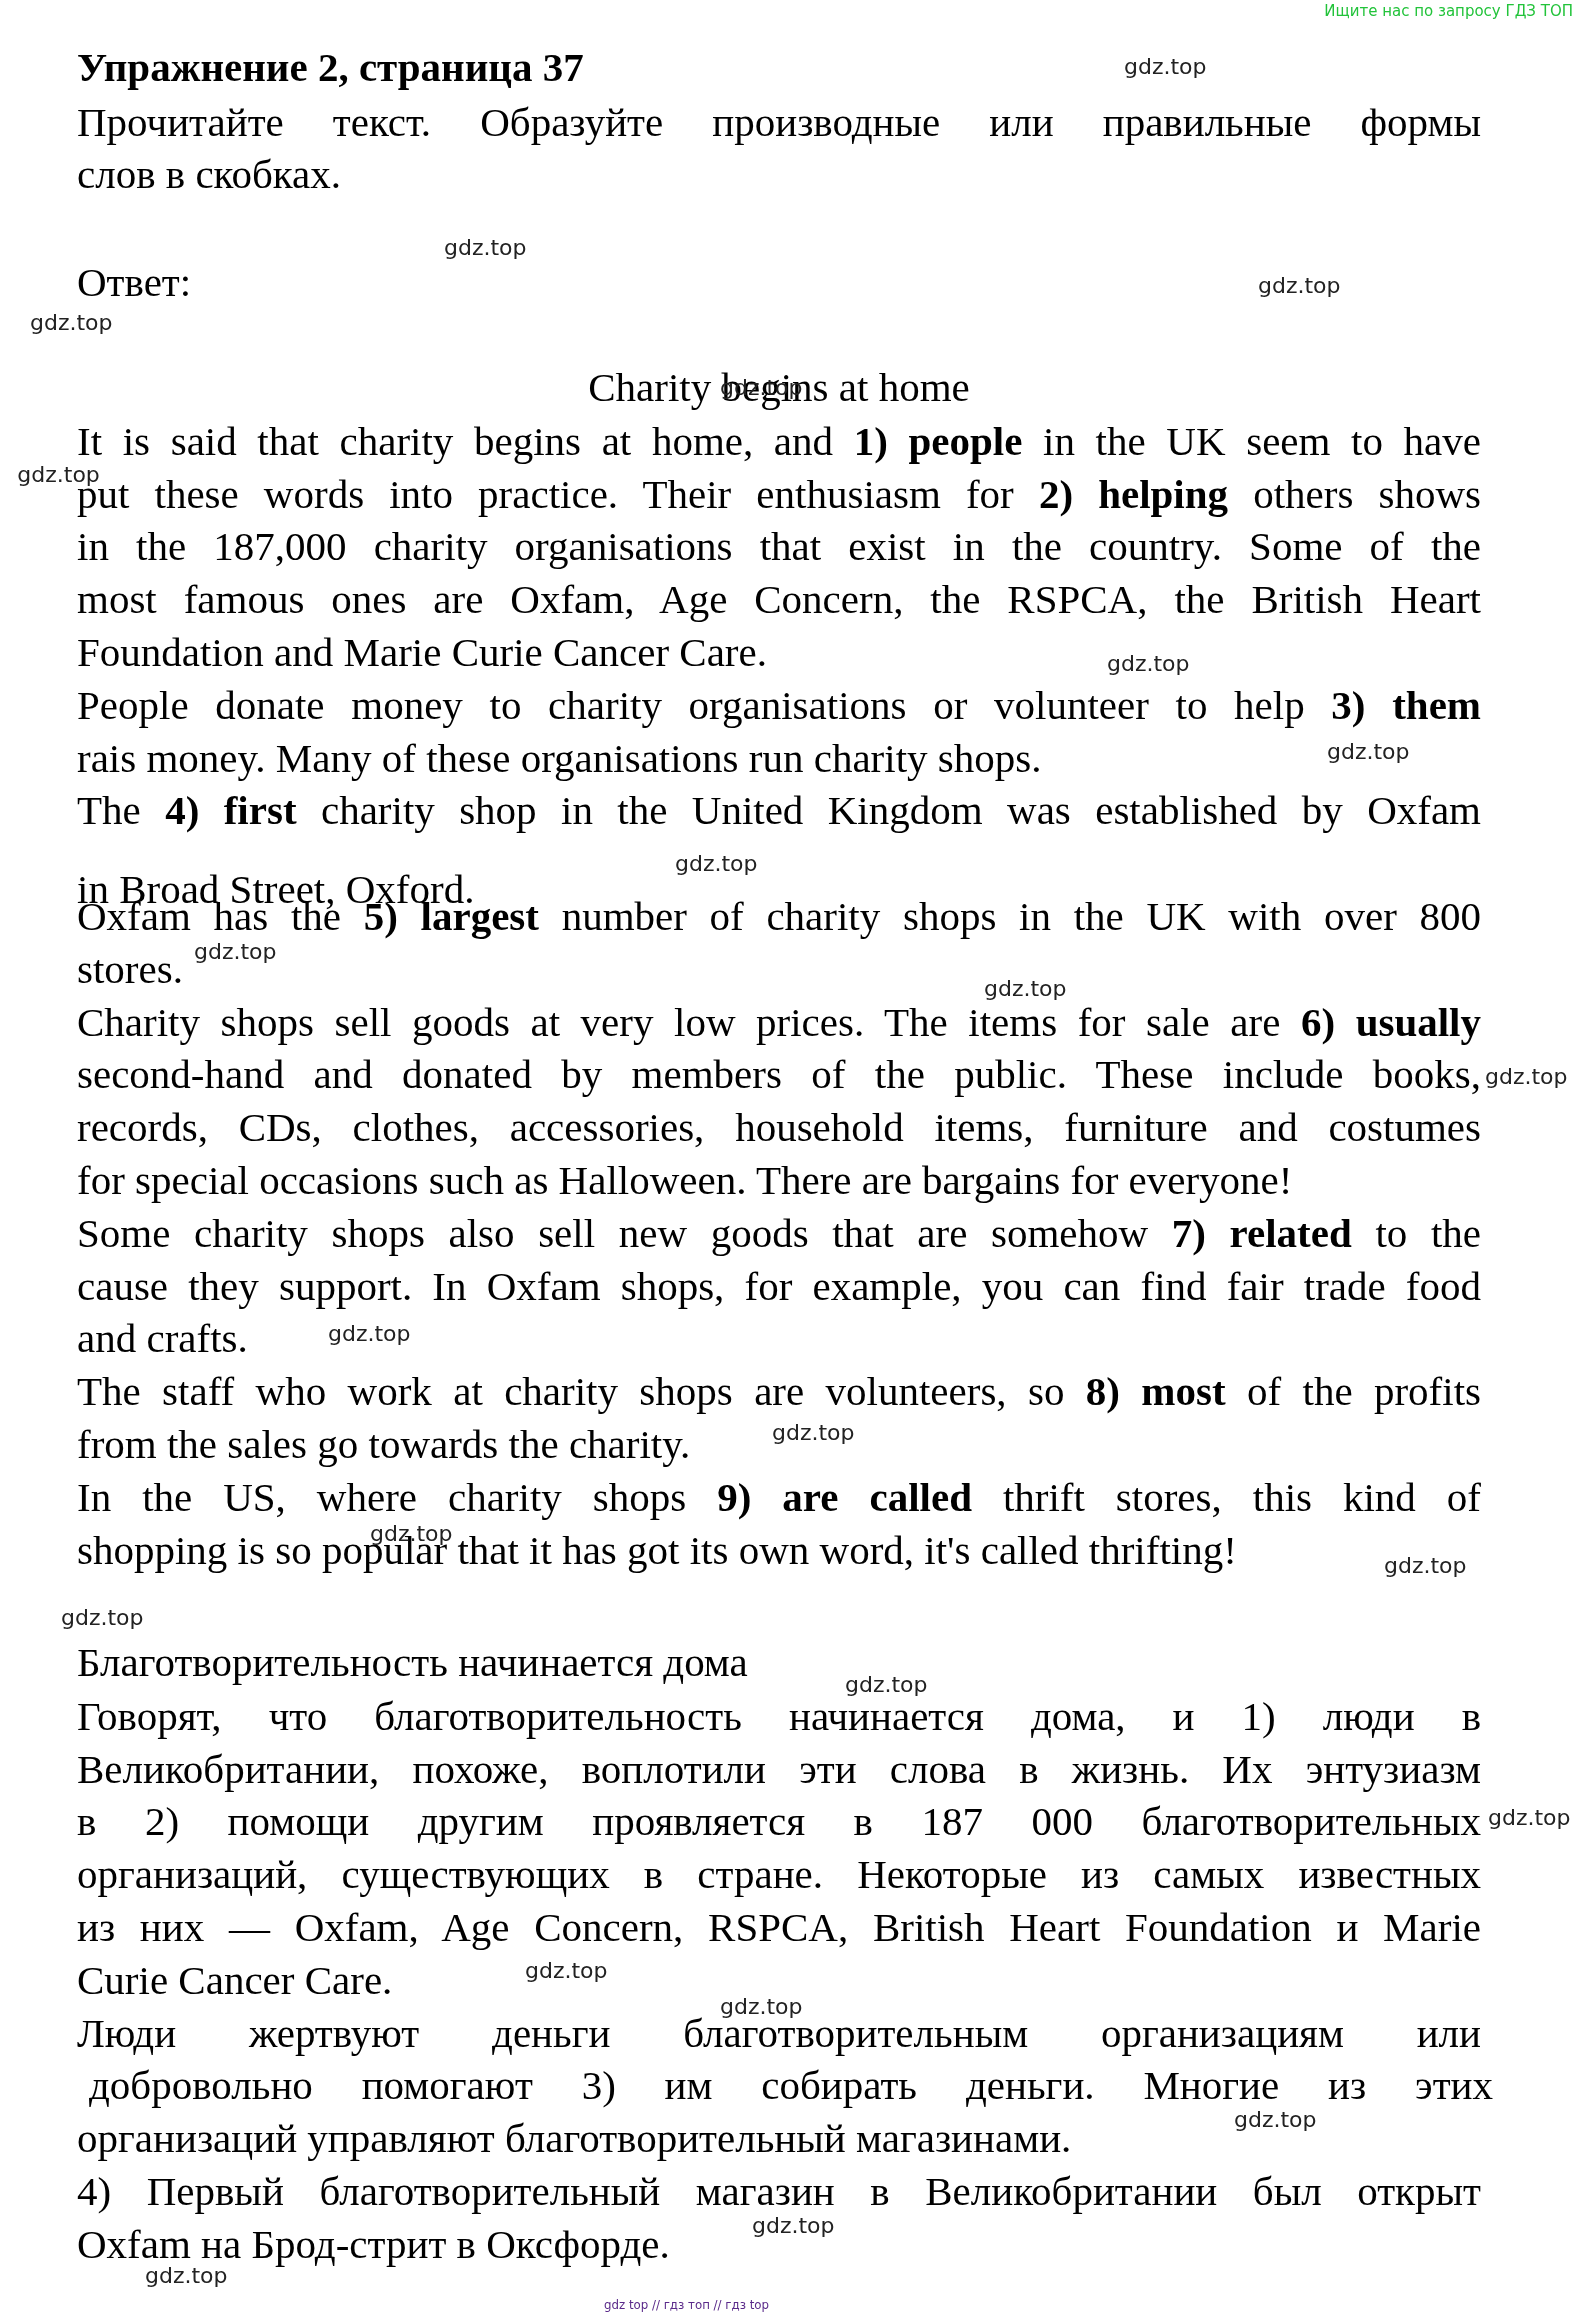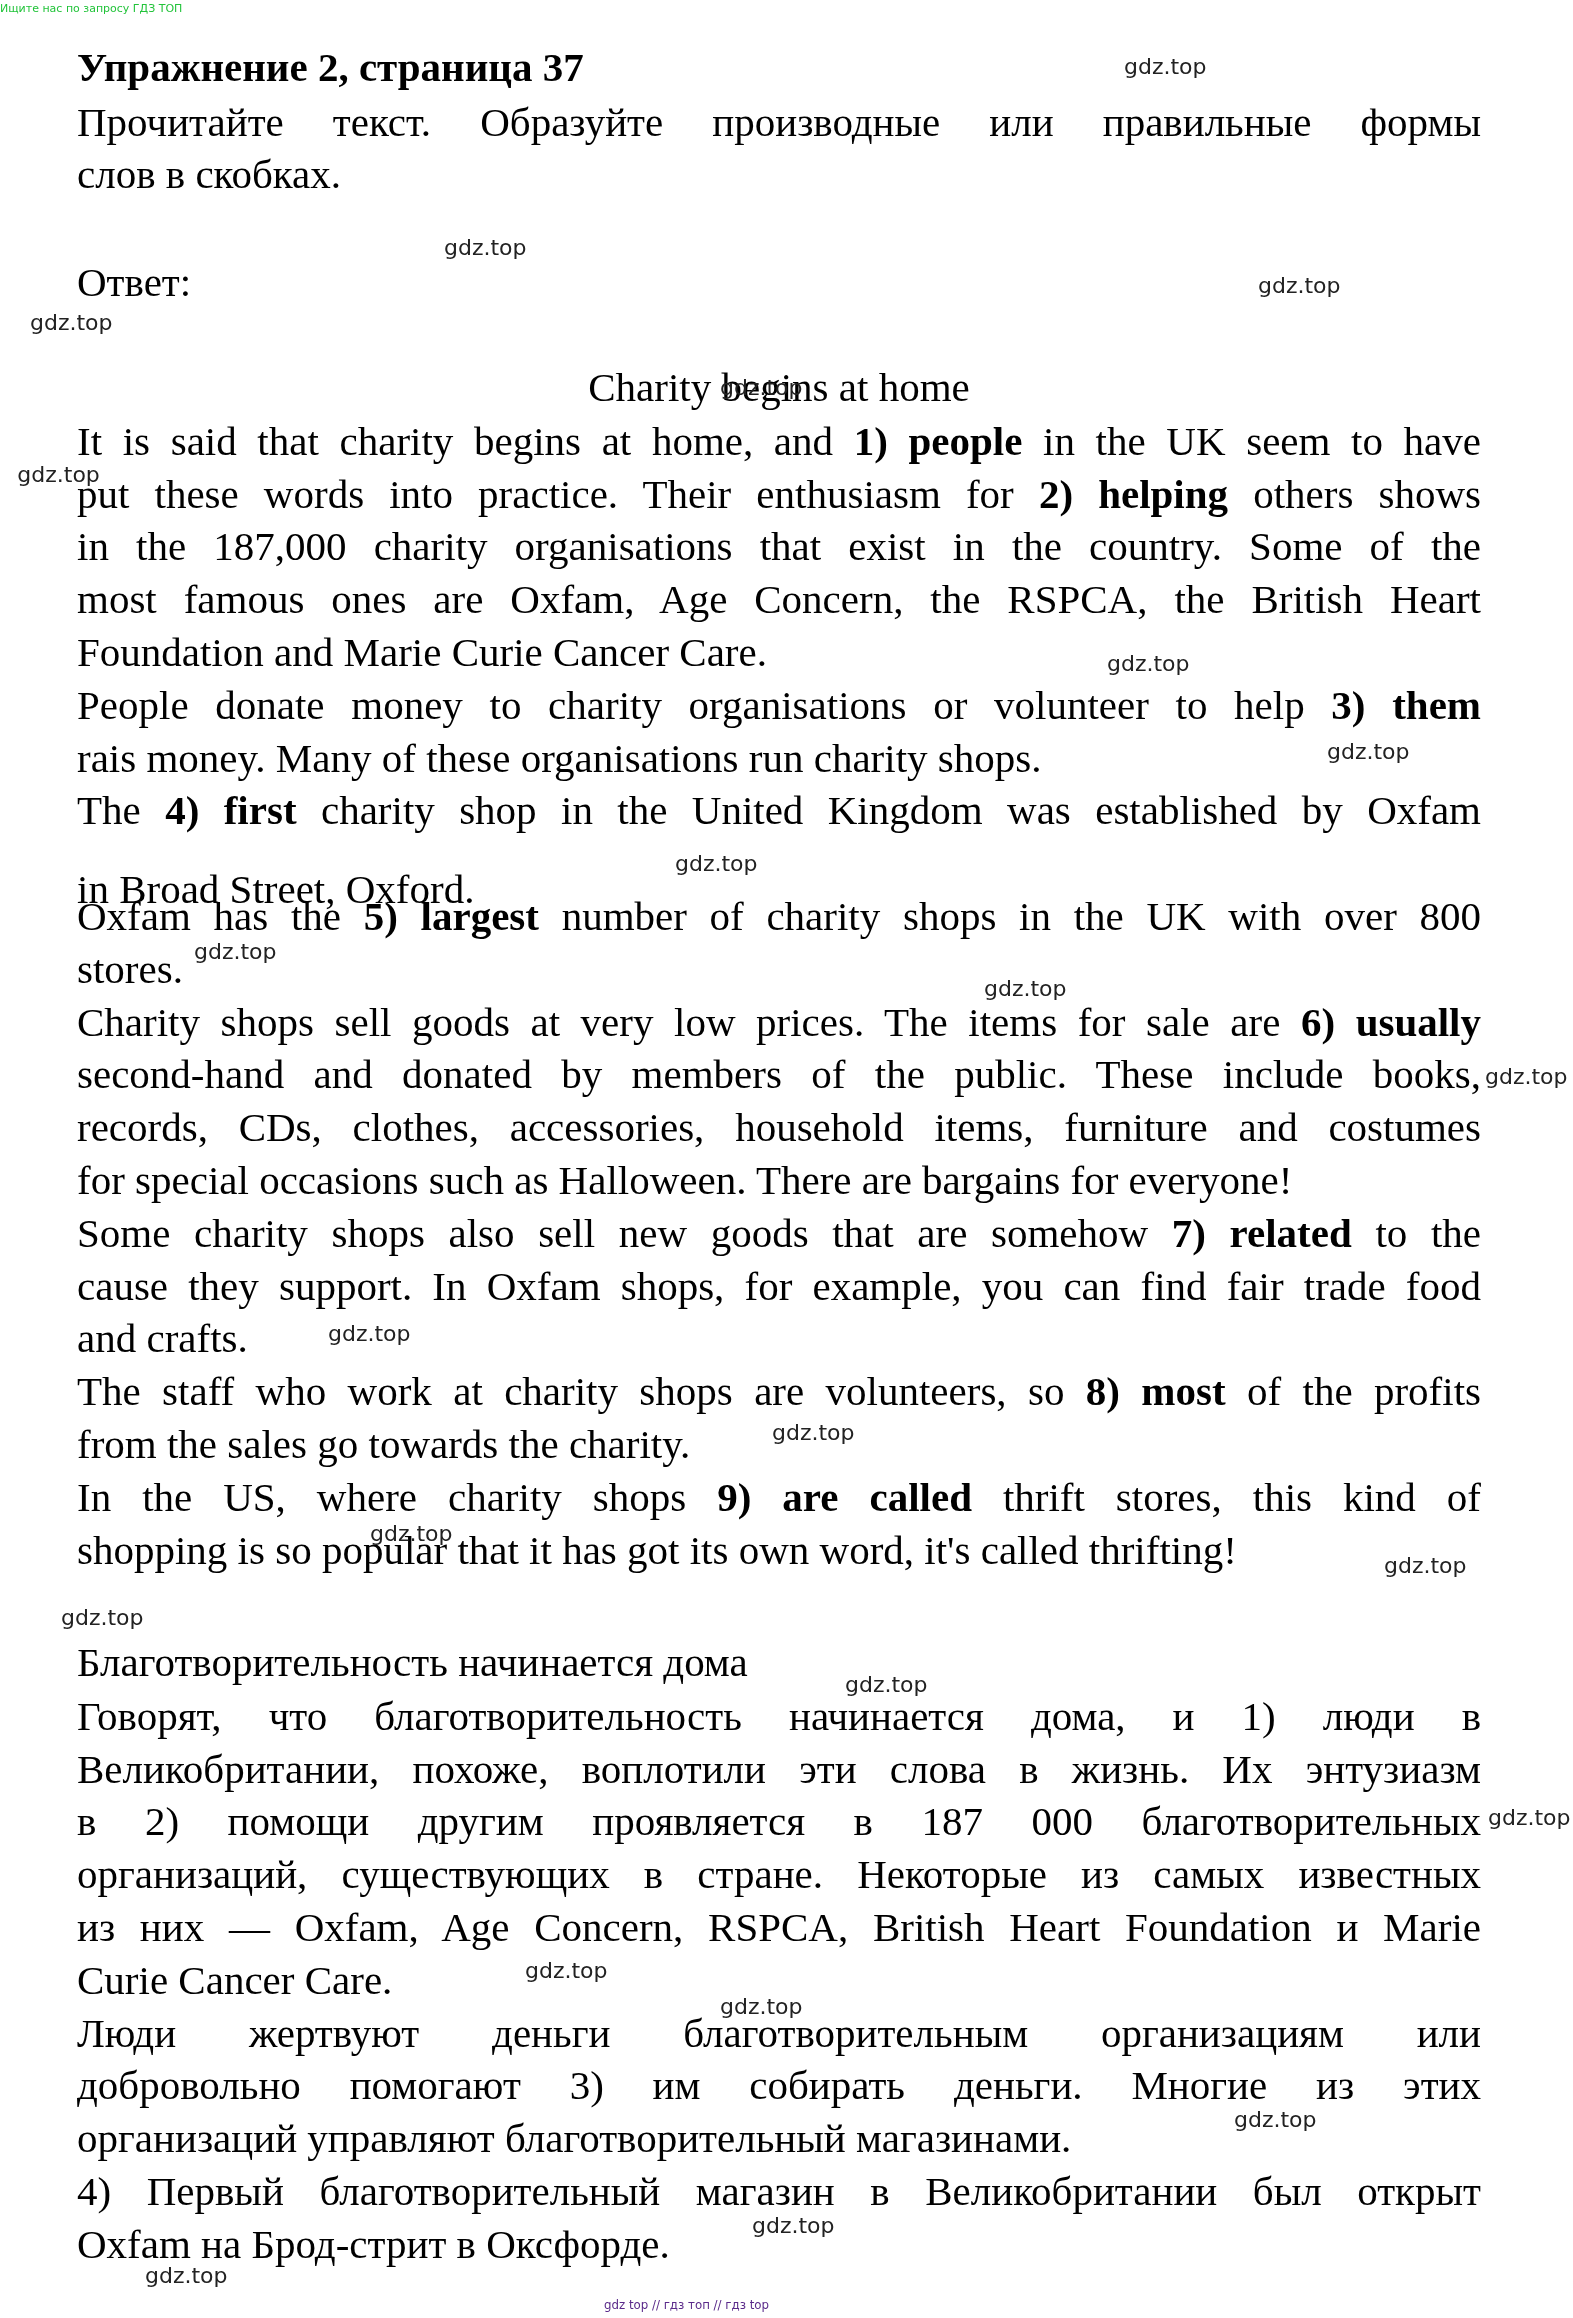--- a/index.html
+++ b/index.html
@@ -1,18 +1,18 @@
 <!DOCTYPE html>
 <html style="font-size:12.6px"><head>
 <meta charset="utf-8">
 <style>
   html, body { margin:0; padding:0; background:#ffffff; }
   body { width:1573px; height:2319px; position:relative; overflow:hidden; }
-  .top-banner { position:absolute; top:1.6px; left:0; width:1573px; text-align:left;
-    font-family:"DejaVu Sans", sans-serif; font-size:11px; color:#22c33a; }
+  .top-banner { position:absolute; top:1.6px; left:0; width:1573px; text-align:right;
+    font-family:"DejaVu Sans", sans-serif; font-size:15px; color:#22c33a; }
   .footer { position:absolute; top:2298px; left:0; width:1373px; text-align:center;
     font-family:"DejaVu Sans", sans-serif; font-size:11.8px; color:#5a2a8a; }
   .line { position:absolute; left:77px; width:1404px; font-family:"Liberation Serif", serif;
     font-size:41px; line-height:47px; color:#000; white-space:nowrap; }
   .just { text-align:justify; text-align-last:justify; }
   .title { font-weight:bold; }
   b { font-weight:bold; }
   .wm { position:absolute; font-family:"DejaVu Sans", sans-serif; font-size:22px; color:#222;
     white-space:nowrap; }
 </style>
@@ -54,21 +54,21 @@
 
 <div class="line" style="top:1639px;">Благотворительность начинается дома</div>
 <div id="ru-lines">
     <div class="line just" style="top: 1693px;">Говорят, что благотворительность начинается дома, и 1) люди в</div>
     <div class="line just" style="top: 1746px;">Великобритании, похоже, воплотили эти слова в жизнь. Их энтузиазм</div>
     <div class="line just" style="top: 1798px;">в 2) помощи другим проявляется в 187 000 благотворительных</div>
     <div class="line just" style="top: 1851px;">организаций, существующих в стране. Некоторые из самых известных</div>
     <div class="line just" style="top: 1904px;">из них — Oxfam, Age Concern, RSPCA, British Heart Foundation и Marie</div>
     <div class="line" style="top: 1957px;">Curie Cancer Care.</div>
     <div class="line just" style="top: 2010px;">Люди жертвуют деньги благотворительным организациям или</div>
-    <div class="line just" style="top: 2062px;">добровольно помогают 3) им собирать деньги. Многие из этих</div>
+    <div class="line just" style="top: 2062px; margin-left: 12px;">добровольно помогают 3) им собирать деньги. Многие из этих</div>
     <div class="line" style="top: 2115px;">организаций управляют благотворительный магазинами.</div>
     <div class="line just" style="top: 2168px;">4) Первый благотворительный магазин в Великобритании был открыт</div>
     <div class="line" style="top: 2221px;">Oxfam на Брод-стрит в Оксфорде.</div>
   </div>
 
 <div class="wm" style="left:1124px;top:54px;">gdz.top</div>
 <div class="wm" style="left:444px;top:235px;">gdz.top</div>
 <div class="wm" style="left:1258px;top:273px;">gdz.top</div>
 <div class="wm" style="left:30px;top:310px;">gdz.top</div>
 <div class="wm" style="left:720px;top:375px;">gdz.top</div>

